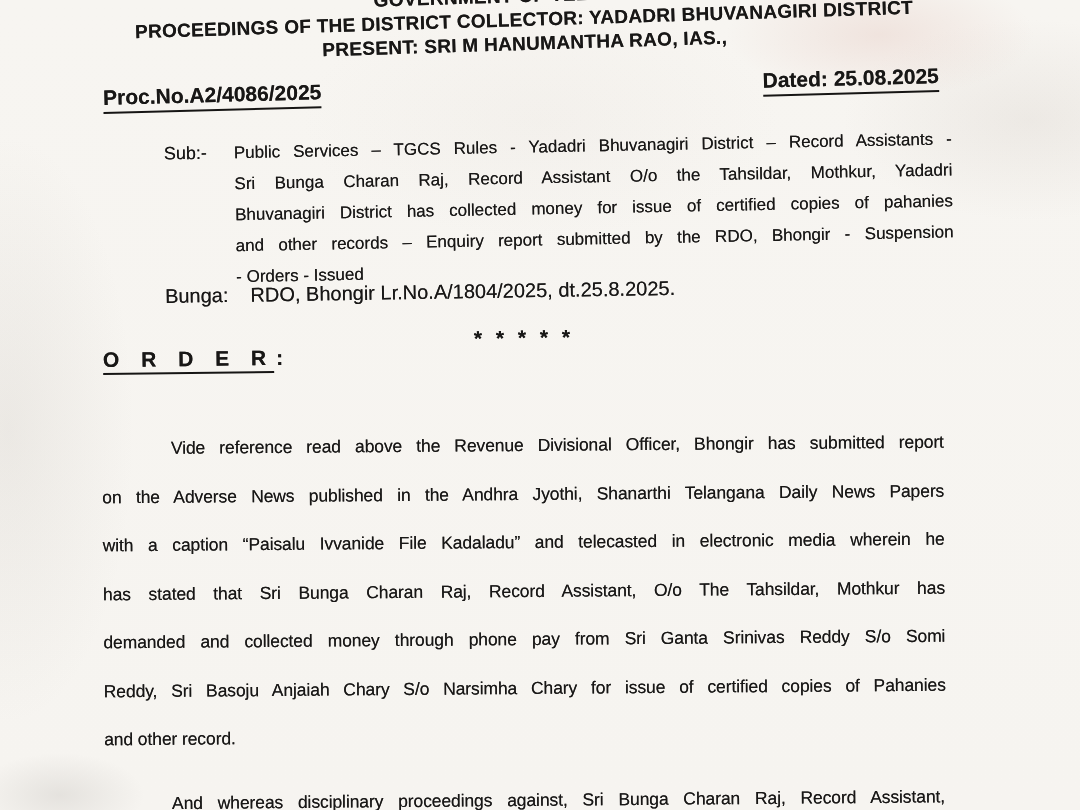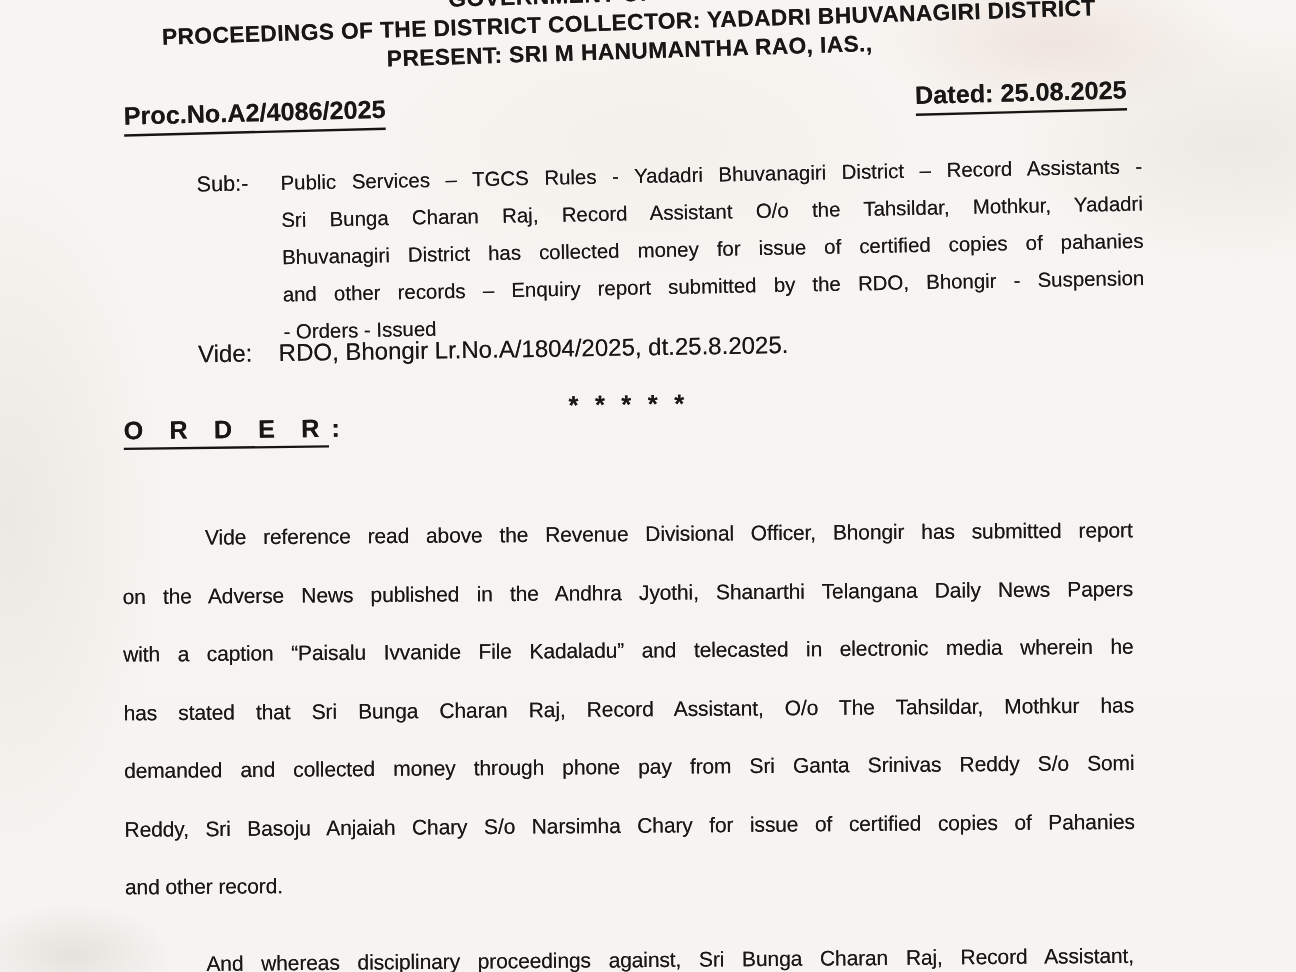--- a/index.html
+++ b/index.html
@@ -105,21 +105,21 @@
     <div class="sub-text">
       <div class="jline">Public Services – TGCS Rules - Yadadri Bhuvanagiri District – Record Assistants -</div>
       <div class="jline">Sri Bunga Charan Raj, Record Assistant O/o the Tahsildar, Mothkur, Yadadri</div>
       <div class="jline">Bhuvanagiri District has collected money for issue of certified copies of pahanies</div>
       <div class="jline">and other records – Enquiry report submitted by the RDO, Bhongir - Suspension</div>
       <div class="plain">- Orders - Issued</div>
     </div>
   </div>
 
   <div class="read-row ink">
-    <span class="read-label">Vide:</span><span>RDO, Bhongir Lr.No.A/1804/2025, dt.25.8.2025.</span>
+    <span class="read-label">Bunga:</span><span>RDO, Bhongir Lr.No.A/1804/2025, dt.25.8.2025.</span>
   </div>
 
   <div class="stars ink">* * * * *</div>
 
   <div class="order-heading ink">
     <span class="order-word">O R D E R</span><span class="order-colon">:</span>
   </div>
 
   <div class="body-para ink">
     <div class="jline first">Vide reference read above the Revenue Divisional Officer, Bhongir has submitted report</div>

